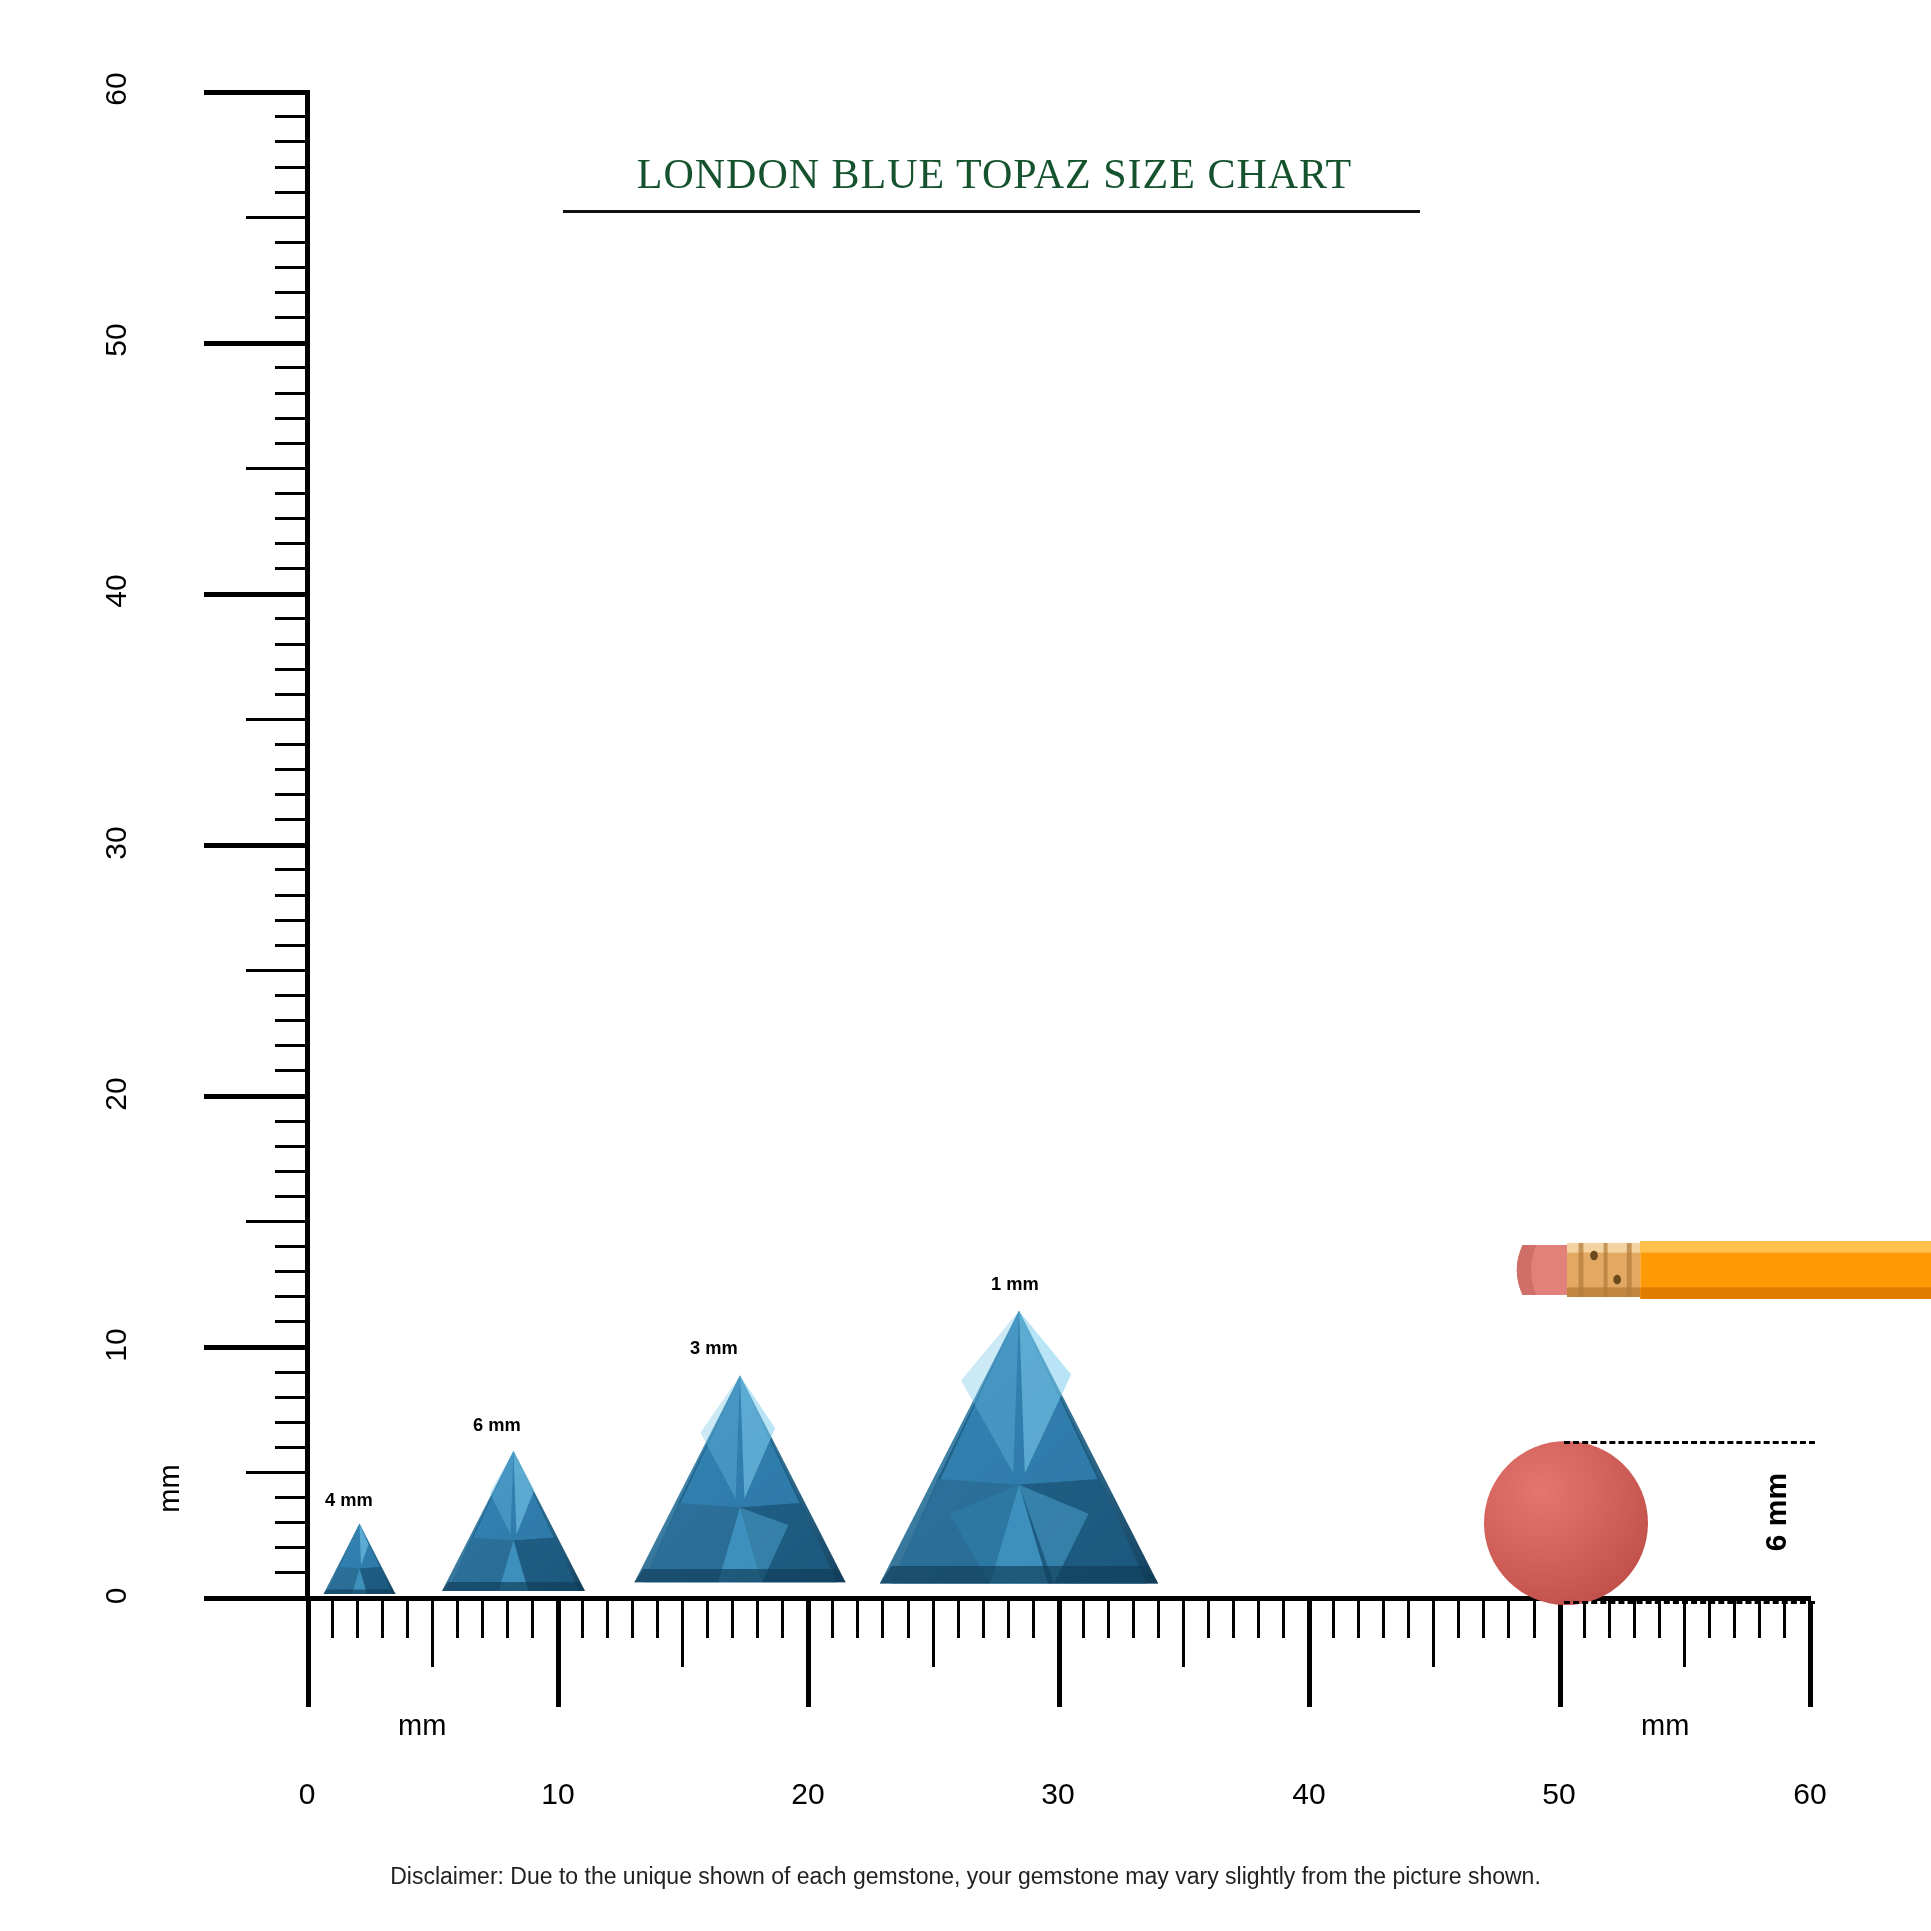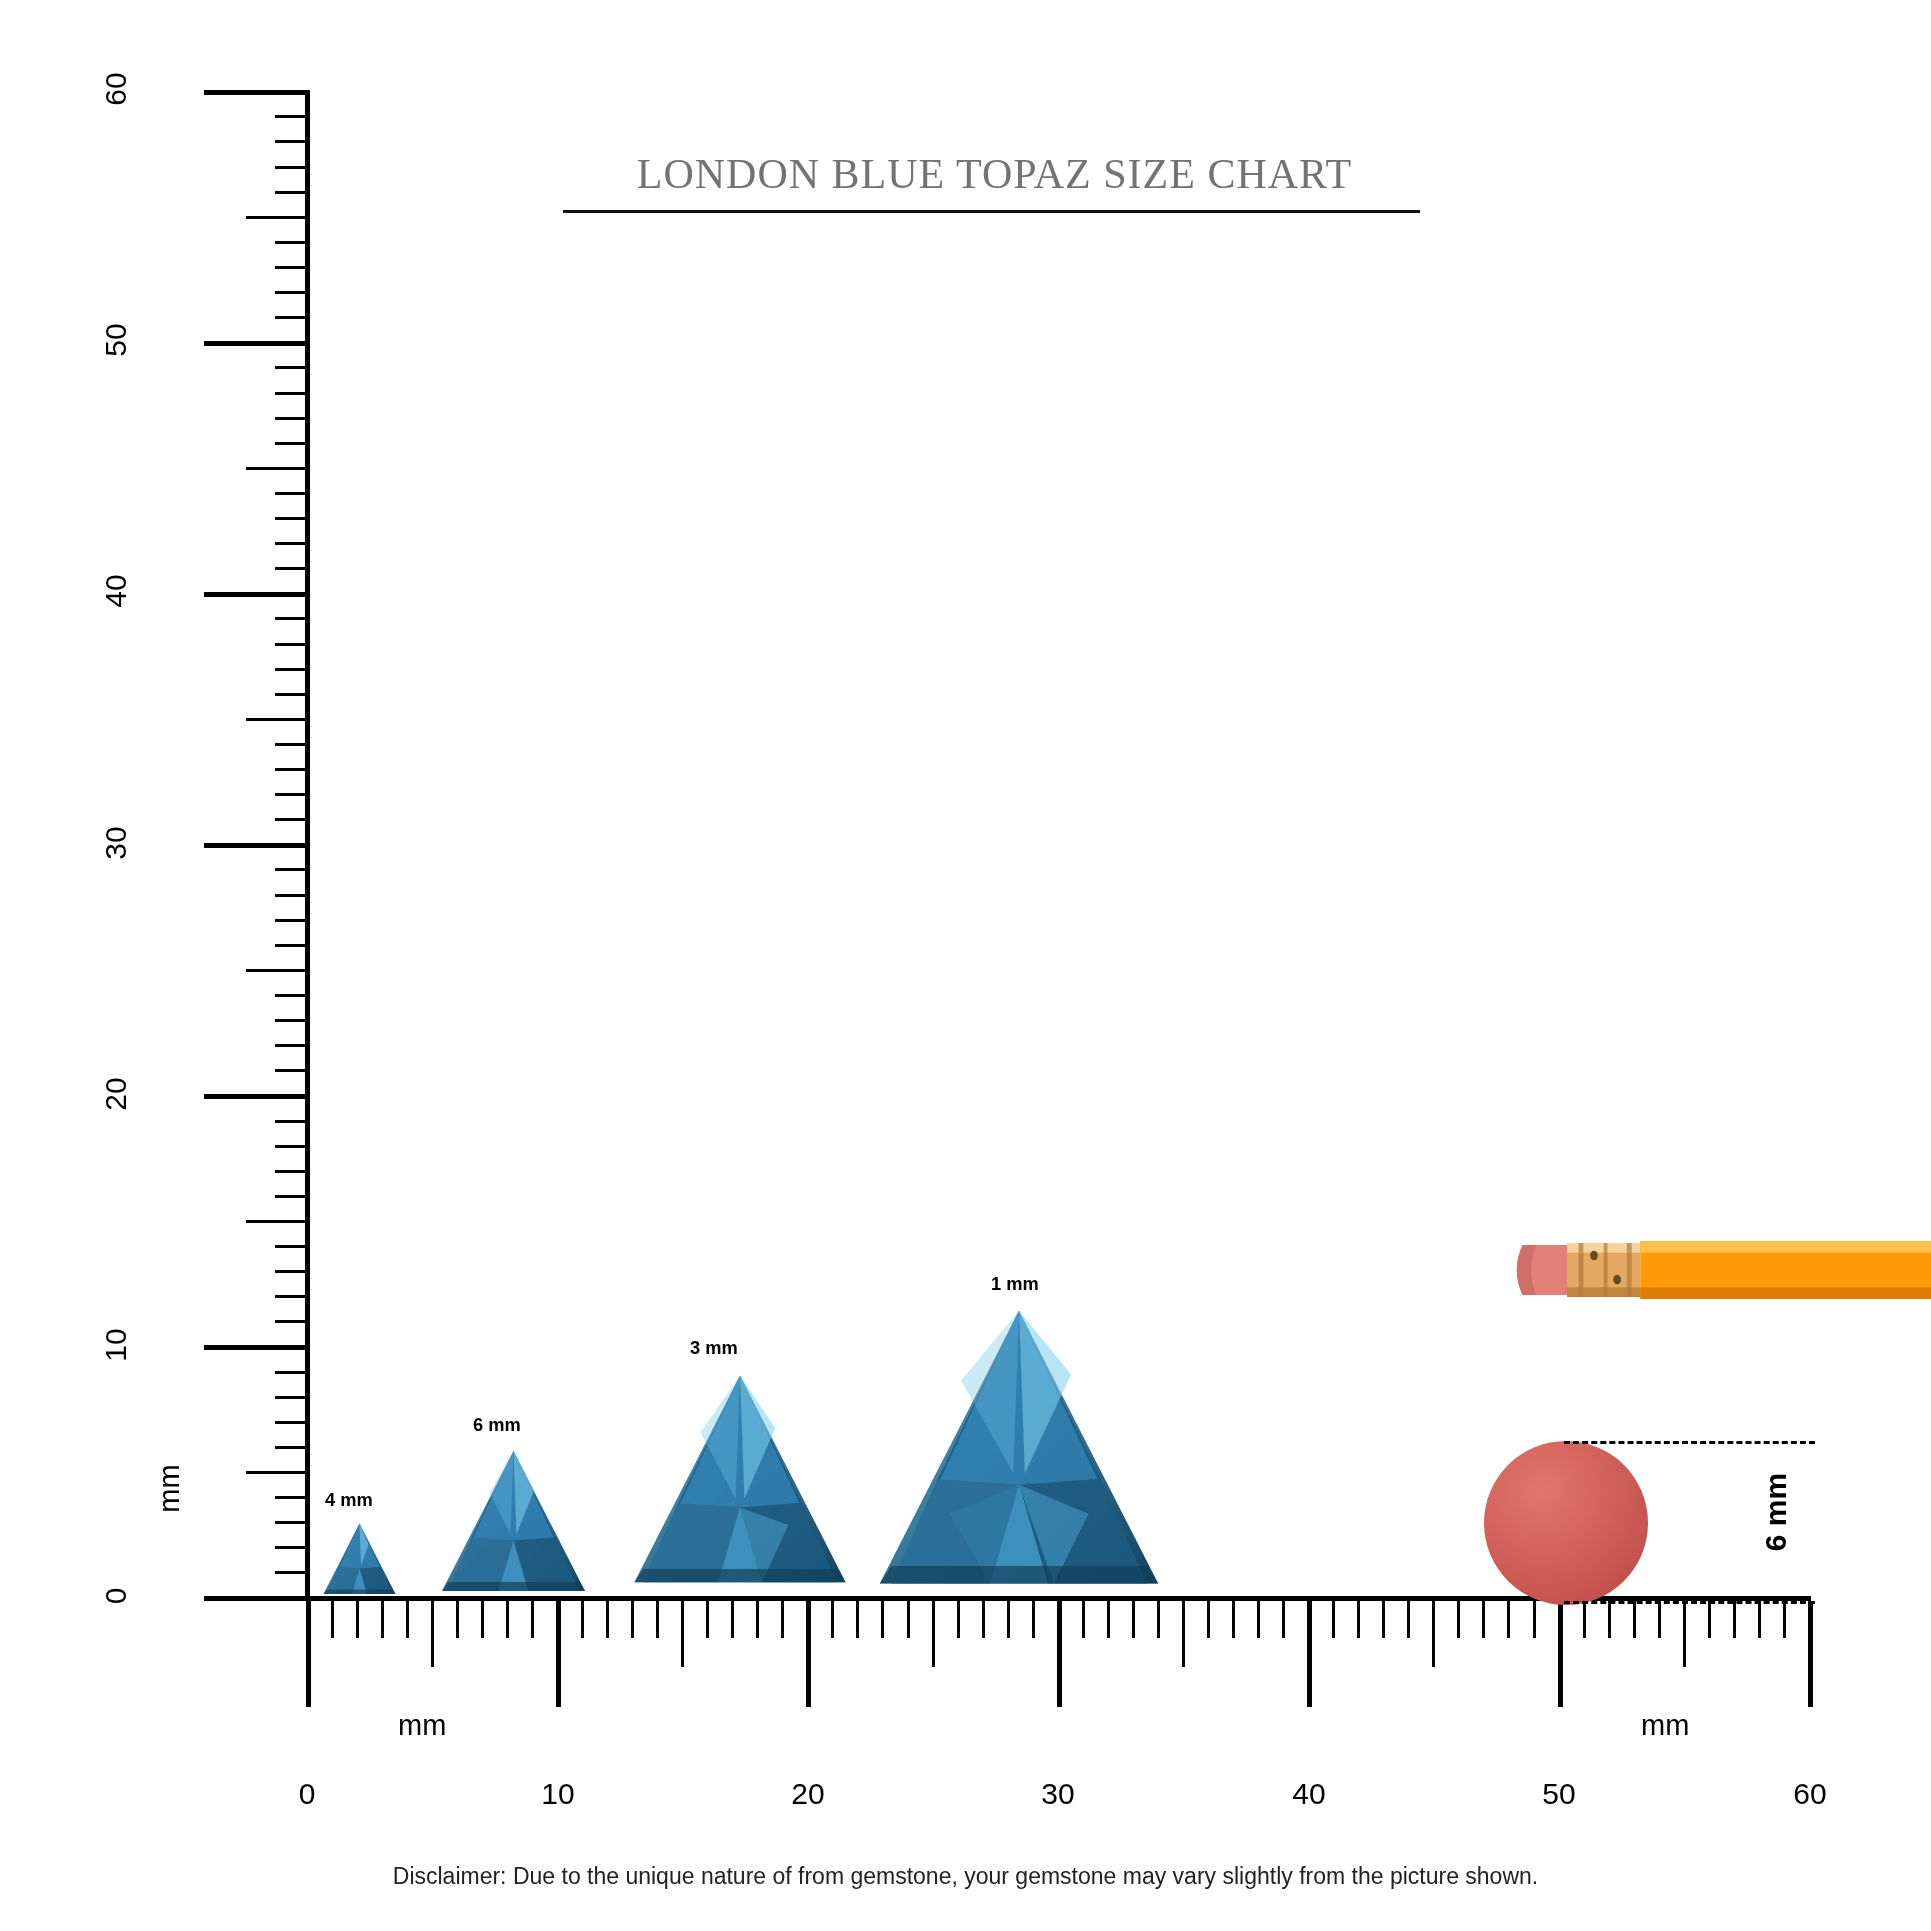--- a/index.html
+++ b/index.html
@@ -22,21 +22,21 @@
     height: 1931px;
   }
   .title {
     position: absolute;
     left: 560px;
     top: 150px;
     width: 869px;
     text-align: center;
     font-size: 42px;
     letter-spacing: 1px;
-    color: #737373;
+    color: #14532d;
     font-family: "Liberation Serif", serif;
     white-space: nowrap;
   }
   .title-underline {
     position: absolute;
     left: 563px;
     top: 210px;
     width: 857px;
     height: 2.9px;
     background: #111;
@@ -377,16 +377,16 @@
     <rect x="134" y="30" width="326" height="60" fill="#ff9a06"></rect>
     <rect x="134" y="30" width="326" height="12" fill="#ffc04d"></rect>
     <rect x="134" y="78" width="326" height="12" fill="#e07c00"></rect>
   </svg>
 
   <div class="eraser" style="left:1484px; top:1441px; width:164px; height:164px;"></div>
   <div class="dash-h" style="left:1564px; top:1441px; width:251px;"></div>
   <div class="dash-h" style="left:1564px; top:1601px; width:251px;"></div>
   <div class="size-note" style="left:1699px; top:1495px; width:154px; text-align:center;">6 mm</div>
 
-  <div class="disclaimer">Disclaimer: Due to the unique nature of from gemstone, your gemstone may vary slightly from the picture shown.</div>
+  <div class="disclaimer">Disclaimer: Due to the unique shown of each gemstone, your gemstone may vary slightly from the picture shown.</div>
 
 </div>
 
 
 </body></html>

